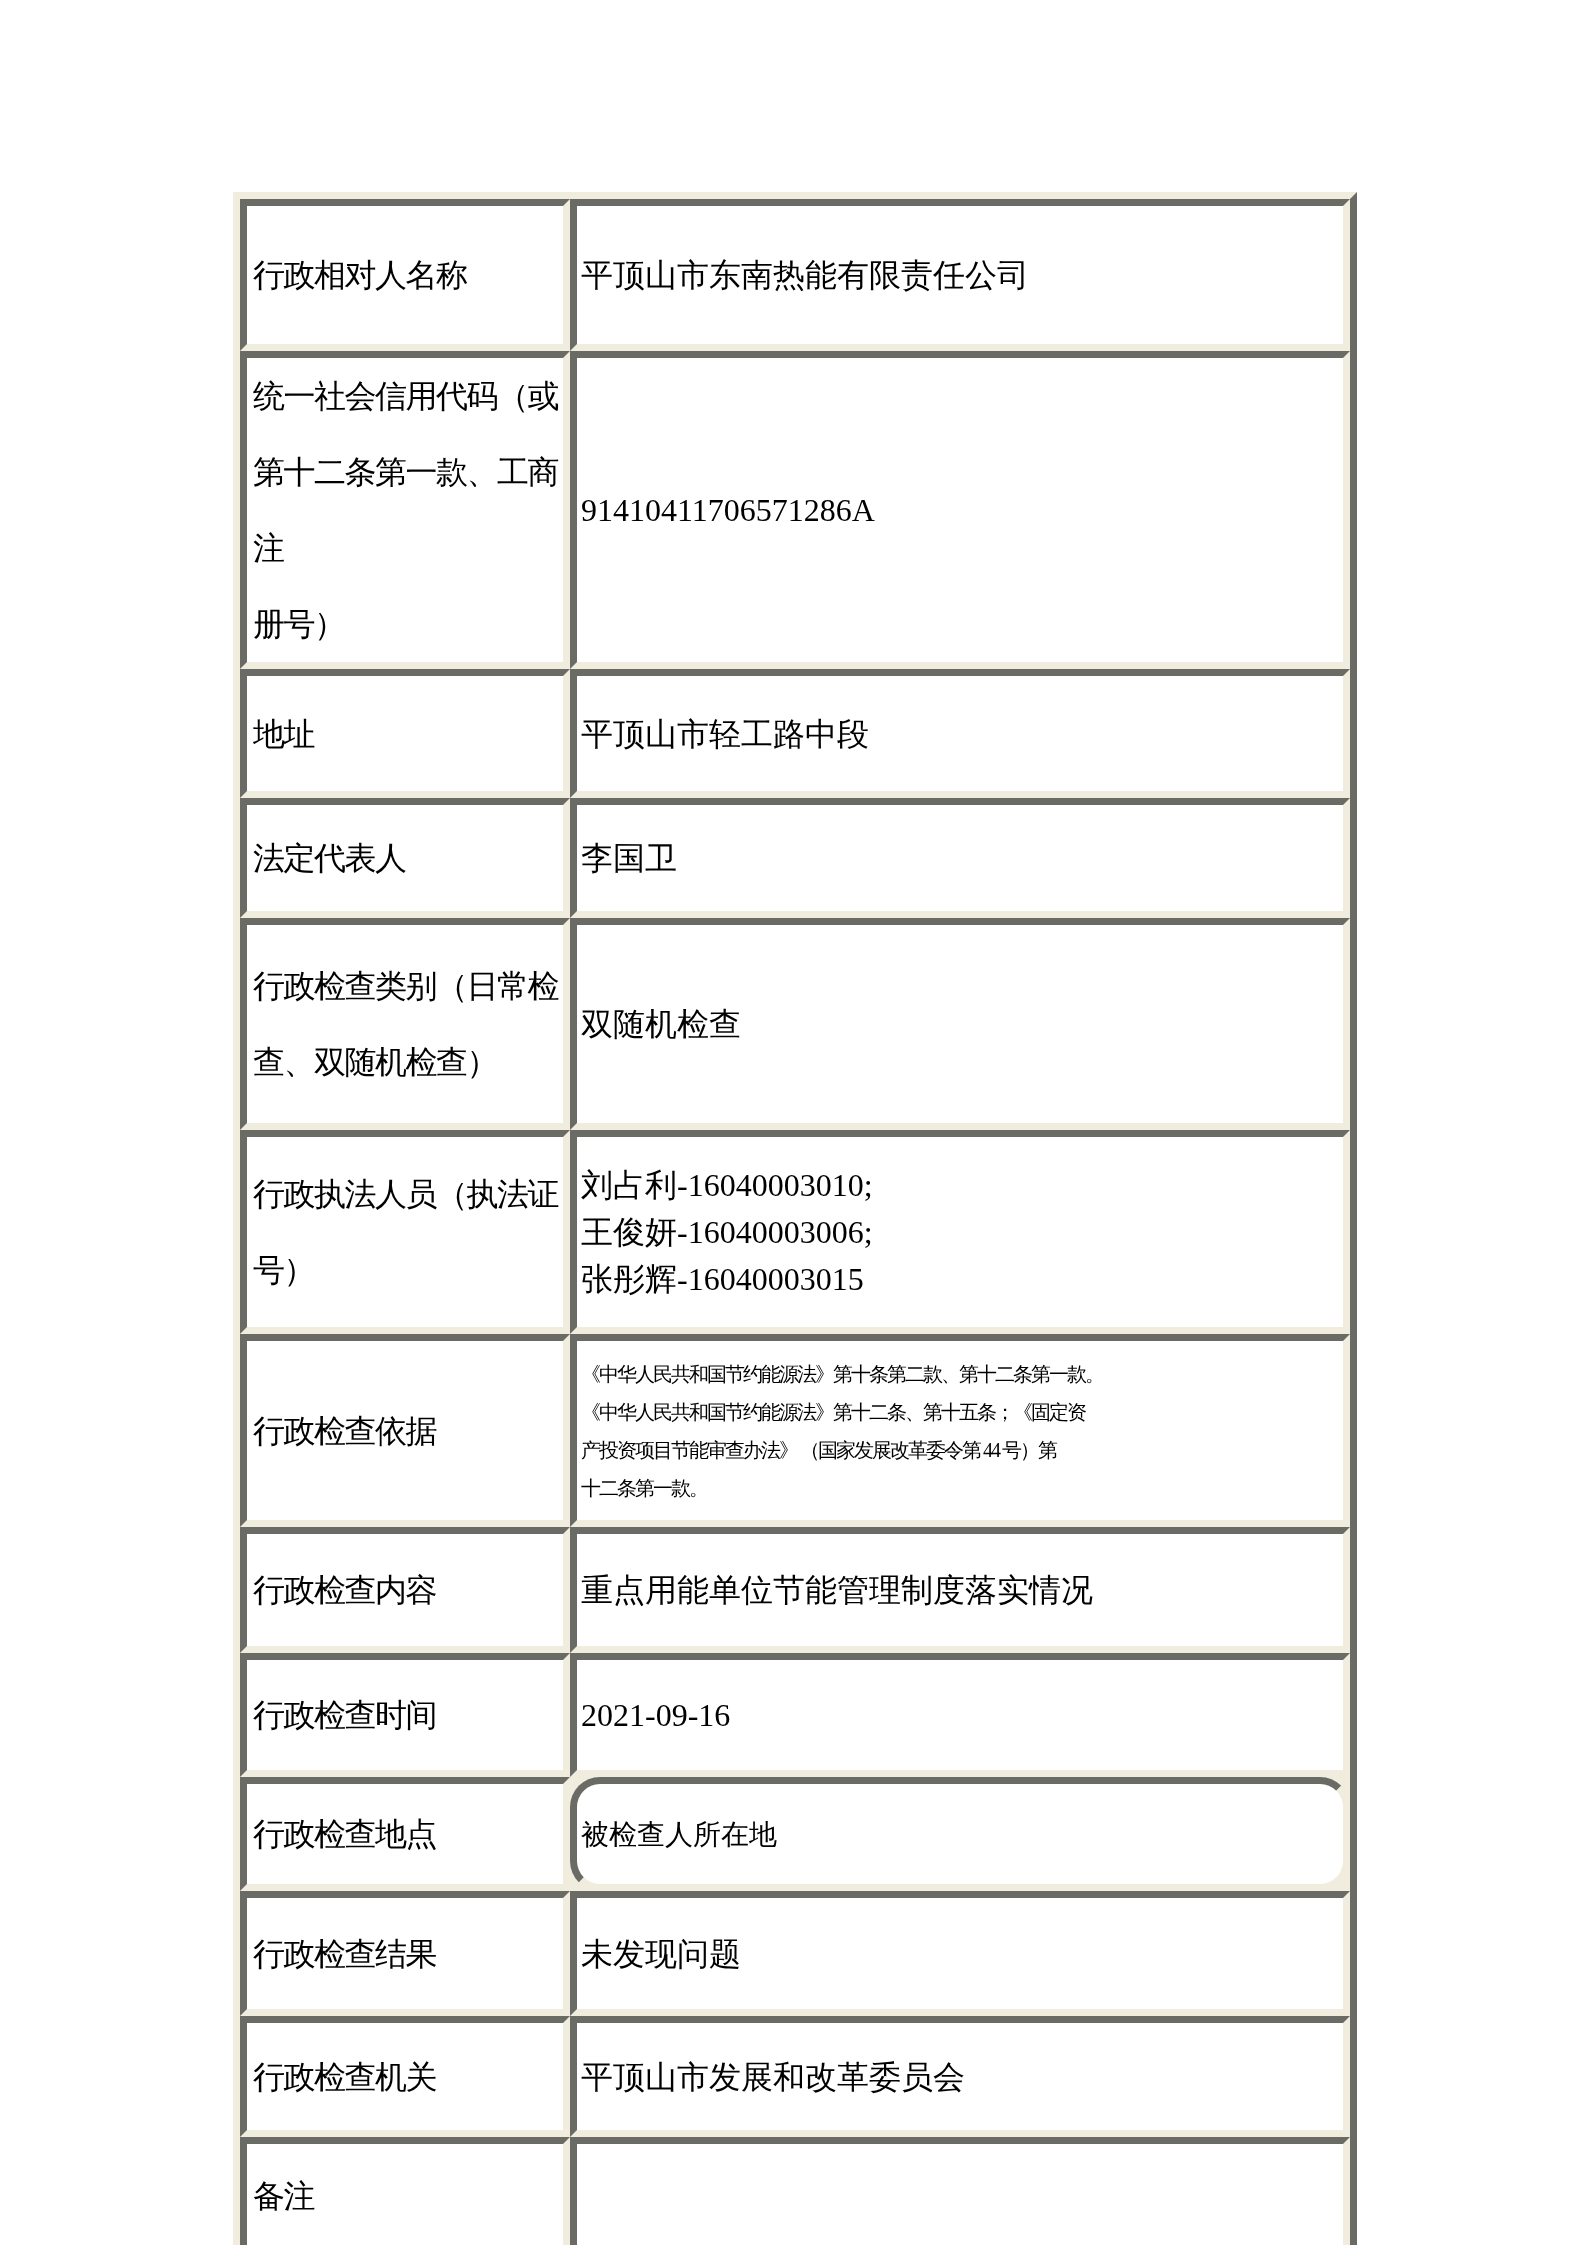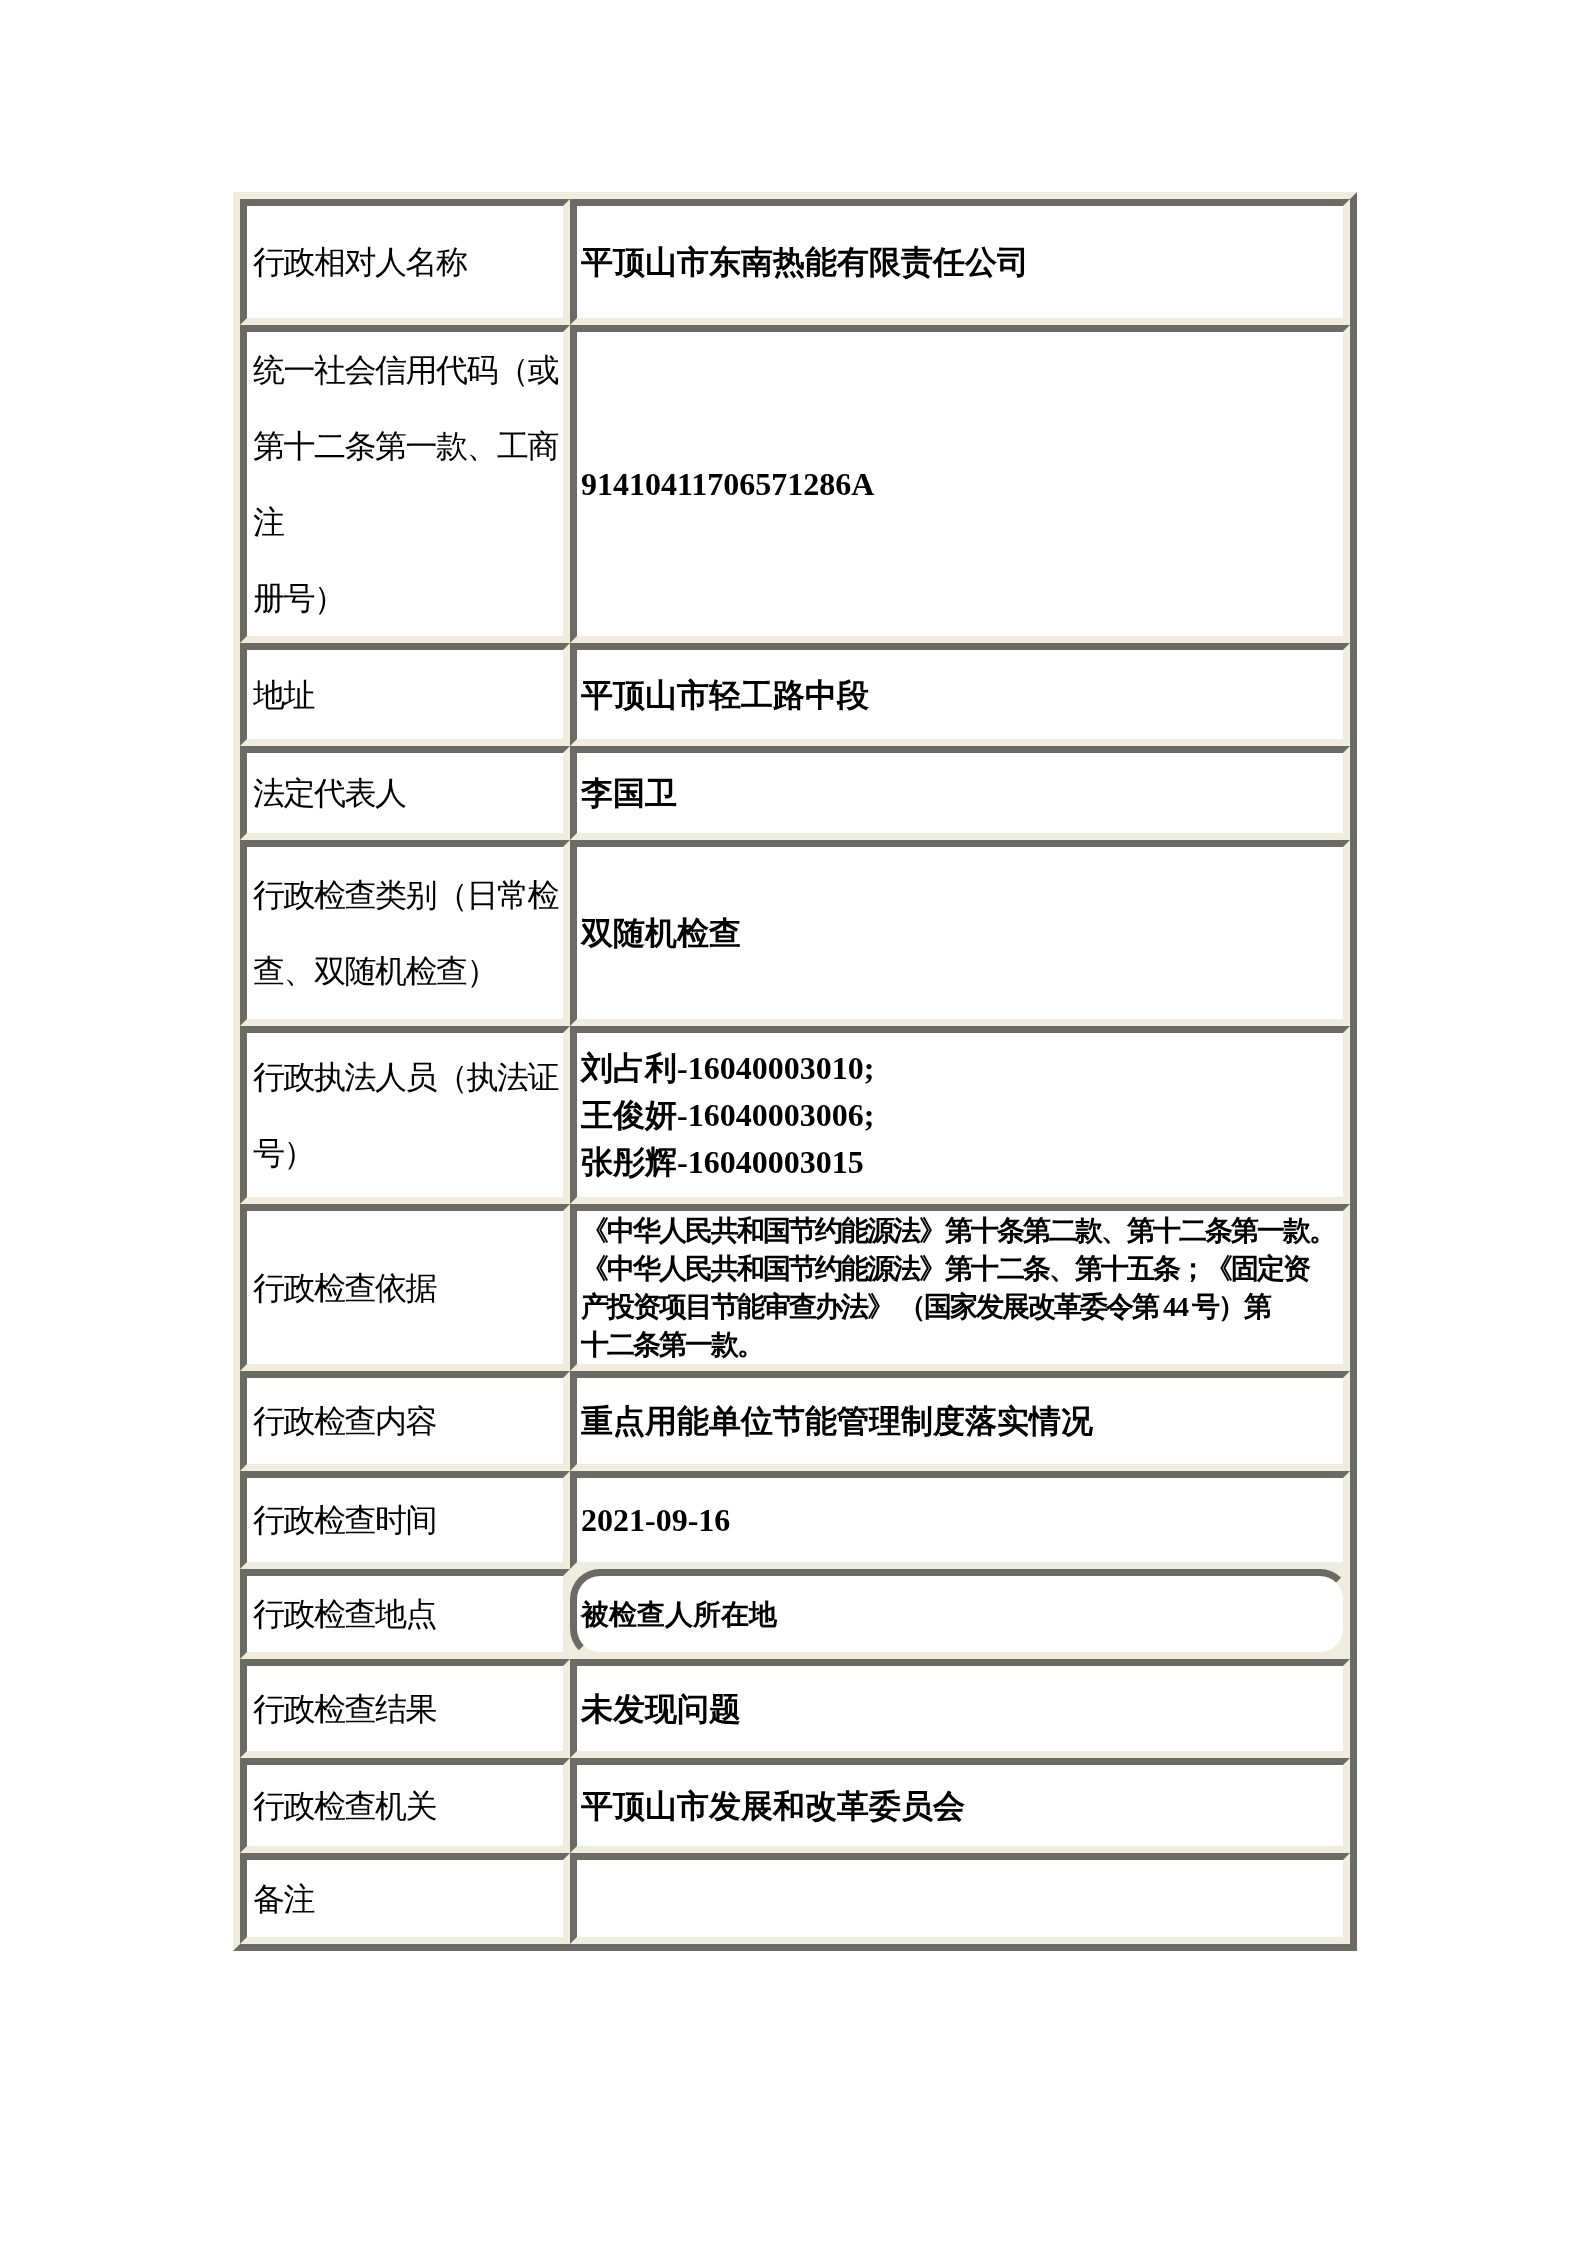--- a/index.html
+++ b/index.html
@@ -34,39 +34,38 @@
     overflow:hidden;
   }
   td.label{
     width:306px;
     padding:0 4px 0 6px;
     line-height:76px;
     letter-spacing:-1.5px;
   }
   td.value{
     width:758px;
-    padding:0 4px;
+    padding:13px 4px;
     line-height:1.25;
-    font-weight:bold;
   }
   tr:nth-child(1)  td{height:112px}
   tr:nth-child(2)  td{height:231px}
   tr:nth-child(3)  td{height:89px}
   tr:nth-child(4)  td{height:80px}
   tr:nth-child(5)  td{height:172px}
   tr:nth-child(6)  td{height:164px}
   tr:nth-child(7)  td{height:153px}
   tr:nth-child(8)  td{height:86px}
   tr:nth-child(9)  td{height:84px}
   tr:nth-child(10) td{height:74px}
   tr:nth-child(11) td{height:85px}
   tr:nth-child(12) td{height:81px}
   tr:nth-child(13) td{height:77px}
   tr:nth-child(6) td.value{line-height:47px;}
-  tr:nth-child(7) td.value{font-size:28px;line-height:38px;letter-spacing:-2px;margin-top:44px;}
+  tr:nth-child(7) td.value{font-size:20px;line-height:38px;letter-spacing:-2px;margin-top:44px;}
   tr:nth-child(10) td.value{font-size:28px;border-radius:30px;}
 </style>
 </head>
 <body>
 
 <div class="page">
   <table class="rec">
     <tbody>
       <tr>
         <td class="label">行政相对人名称</td>

